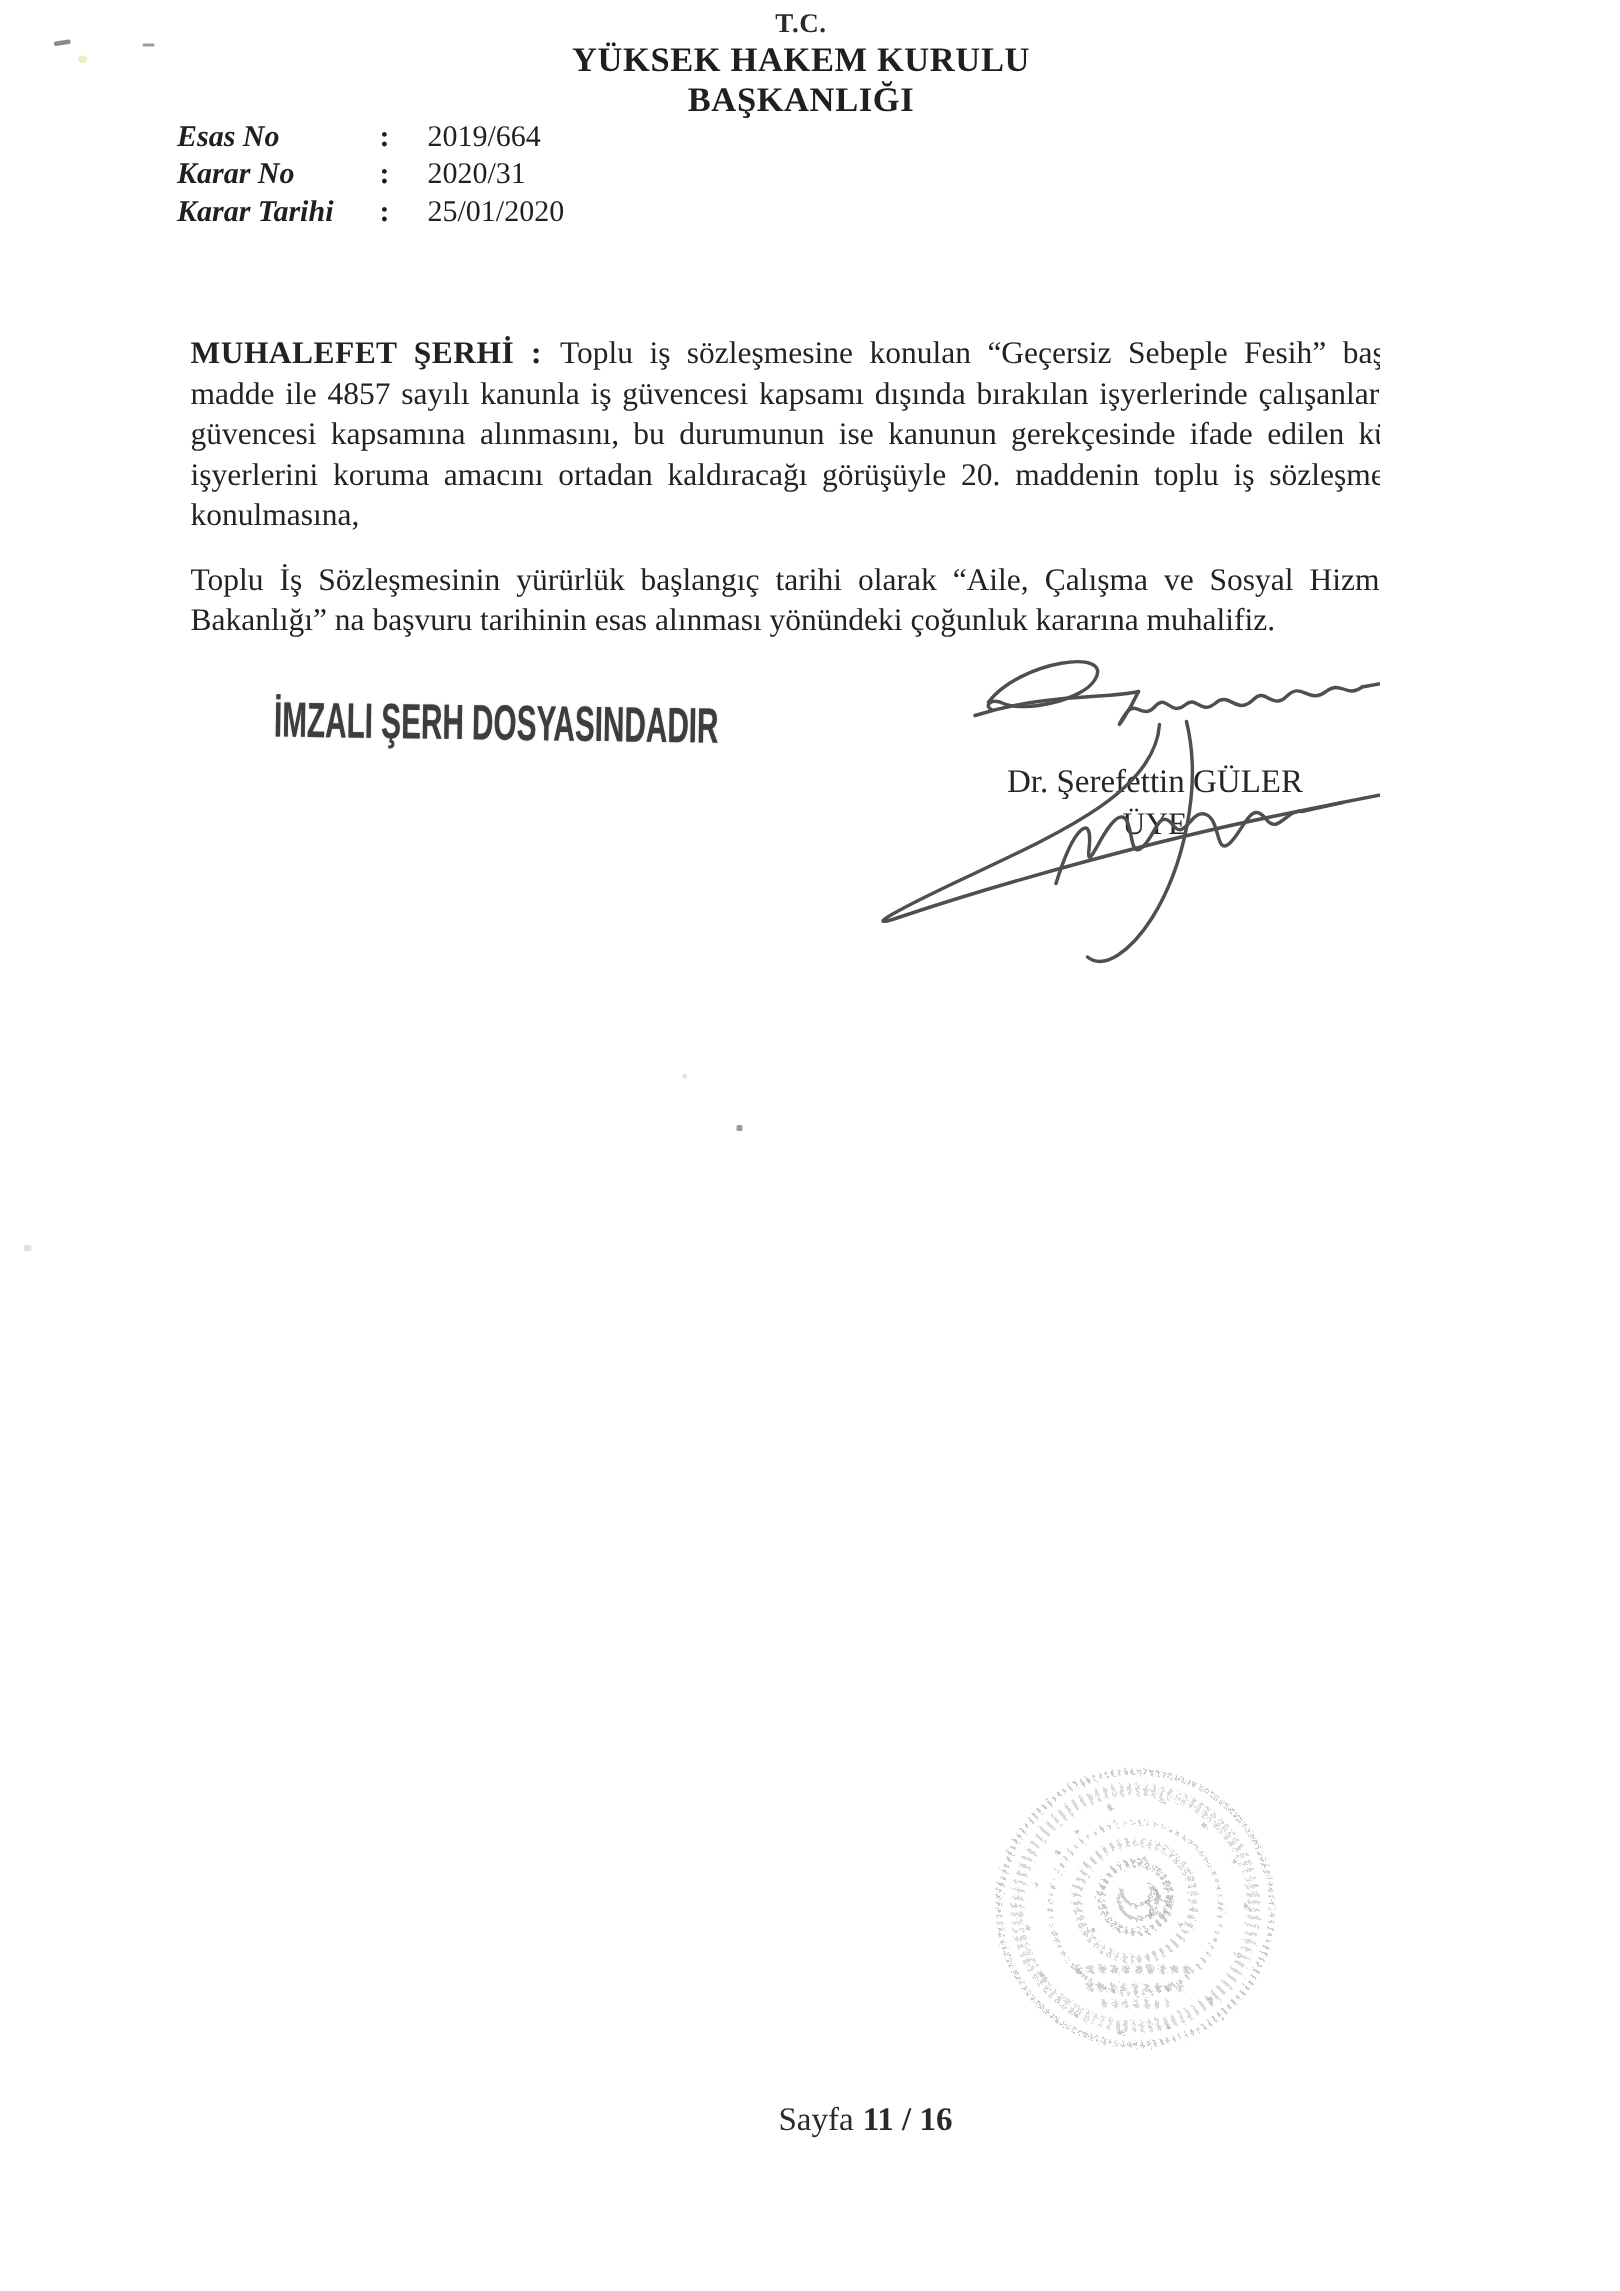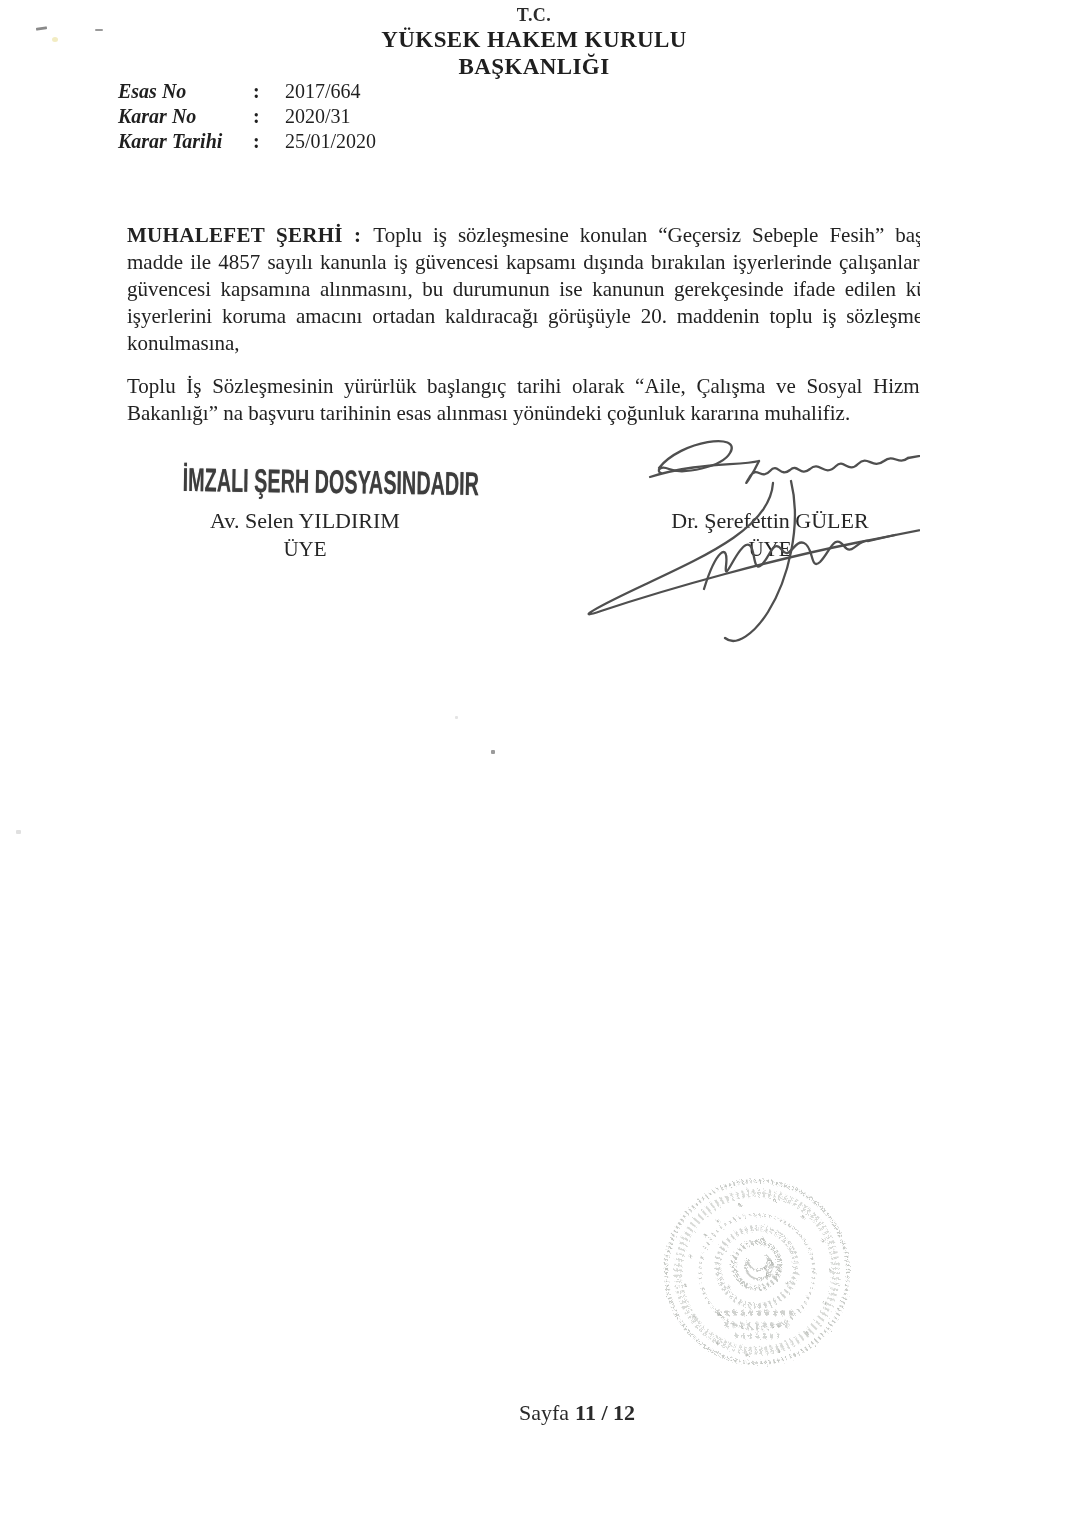--- a/index.html
+++ b/index.html
@@ -77,43 +77,39 @@
   <div class="artifact a6"></div>
 
   <div class="hdr hdr-tc">T.C.</div>
   <div class="hdr hdr-org">YÜKSEK HAKEM KURULU</div>
   <div class="hdr hdr-unit">BAŞKANLIĞI</div>
 
   <div class="meta">
     <div class="meta-row">
       <span class="meta-label">Esas No</span>
       <span class="meta-colon">:</span>
-      <span class="meta-value">2017/664</span>
+      <span class="meta-value">2019/664</span>
     </div>
     <div class="meta-row">
       <span class="meta-label">Karar No</span>
       <span class="meta-colon">:</span>
       <span class="meta-value">2020/31</span>
     </div>
     <div class="meta-row">
       <span class="meta-label">Karar Tarihi</span>
       <span class="meta-colon">:</span>
       <span class="meta-value">25/01/2020</span>
     </div>
   </div>
 
   <p class="para para-1"><span class="lead-bold">MUHALEFET ŞERHİ :</span><span>Toplu iş sözleşmesine konulan “Geçersiz Sebeple Fesih” başlıklı madde ile 4857 sayılı kanunla iş güvencesi kapsamı dışında bırakılan işyerlerinde çalışanların iş güvencesi kapsamına alınmasını, bu durumunun ise kanunun gerekçesinde ifade edilen küçük işyerlerini koruma amacını ortadan kaldıracağı görüşüyle 20. maddenin toplu iş sözleşmesine konulmasına,</span></p>
 
   <p class="para para-2">Toplu İş Sözleşmesinin yürürlük başlangıç tarihi olarak “Aile, Çalışma ve Sosyal Hizmetler Bakanlığı” na başvuru tarihinin esas alınması yönündeki çoğunluk kararına muhalifiz.</p>
 
   <div class="stamp-note">İMZALI ŞERH DOSYASINDADIR</div>
-  <div class="signer signer-left">
-    <span class="name">Av. Selen YILDIRIM</span>
-    <span class="role">ÜYE</span>
-  </div>
 
   <div class="signer signer-right">
     <span class="name">Dr. Şerefettin GÜLER</span>
     <span class="role">ÜYE</span>
   </div>
 
   <svg class="signature-svg" width="452" height="235" viewBox="0 0 452 235" fill="none">
     <g stroke="#4f4f4f" stroke-width="2.3" stroke-linecap="round" fill="none">
 
       <path d="M96,48 C118,20 180,12 167,33 C159,47 120,55 106,49 C97,45 93,51 98,53"></path>
@@ -174,15 +170,15 @@
         <circle cx="40" cy="142" r="1.6"></circle>
           <circle cx="30" cy="110" r="1.5"></circle>
         <circle cx="36" cy="82" r="1.4"></circle>
           <circle cx="74" cy="112" r="1.5"></circle>
         <circle cx="132" cy="108" r="1.5"></circle>
           <circle cx="108" cy="64" r="1.4"></circle>
       </g>
     </g>
   </svg>
 
-  <div class="footer"><span>Sayfa</span><span class="pg">11 / 12</span></div>
+  <div class="footer"><span>Sayfa</span><span class="pg">11 / 16</span></div>
 
 </div>
 
 </body></html>

